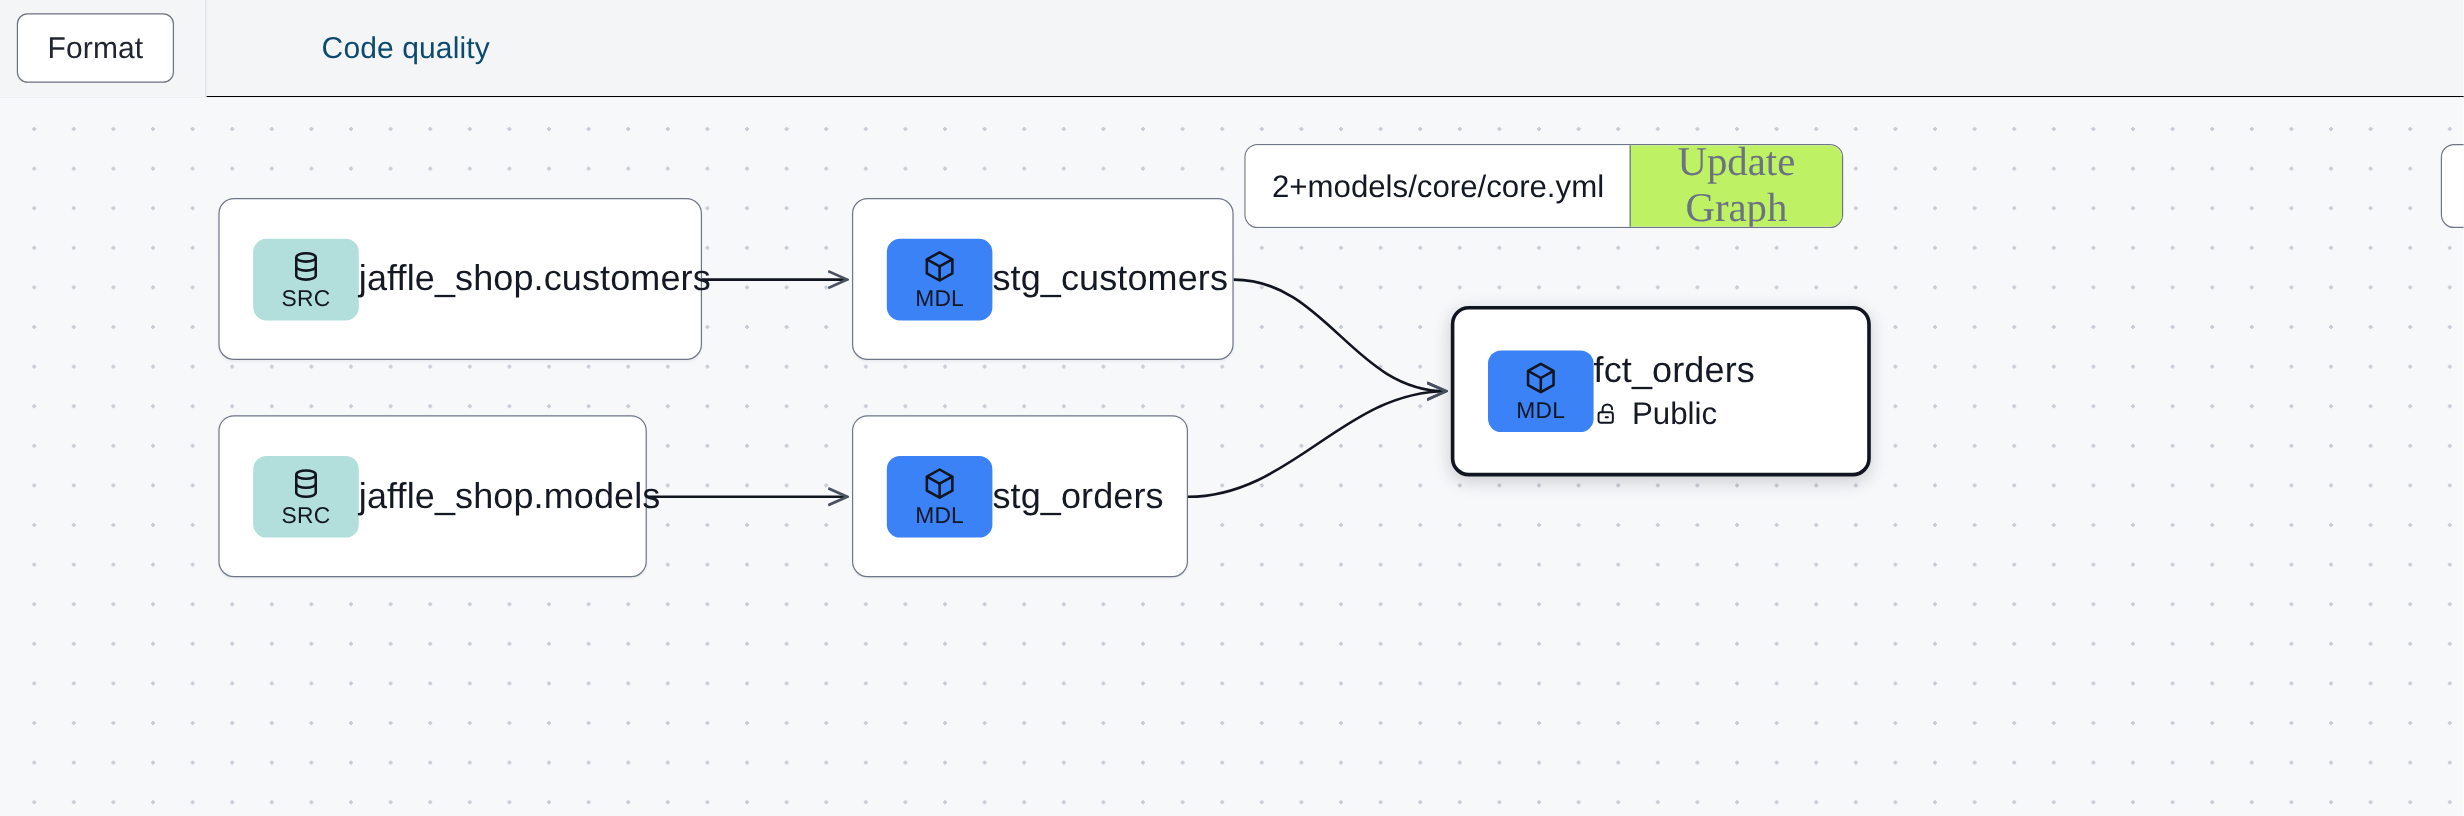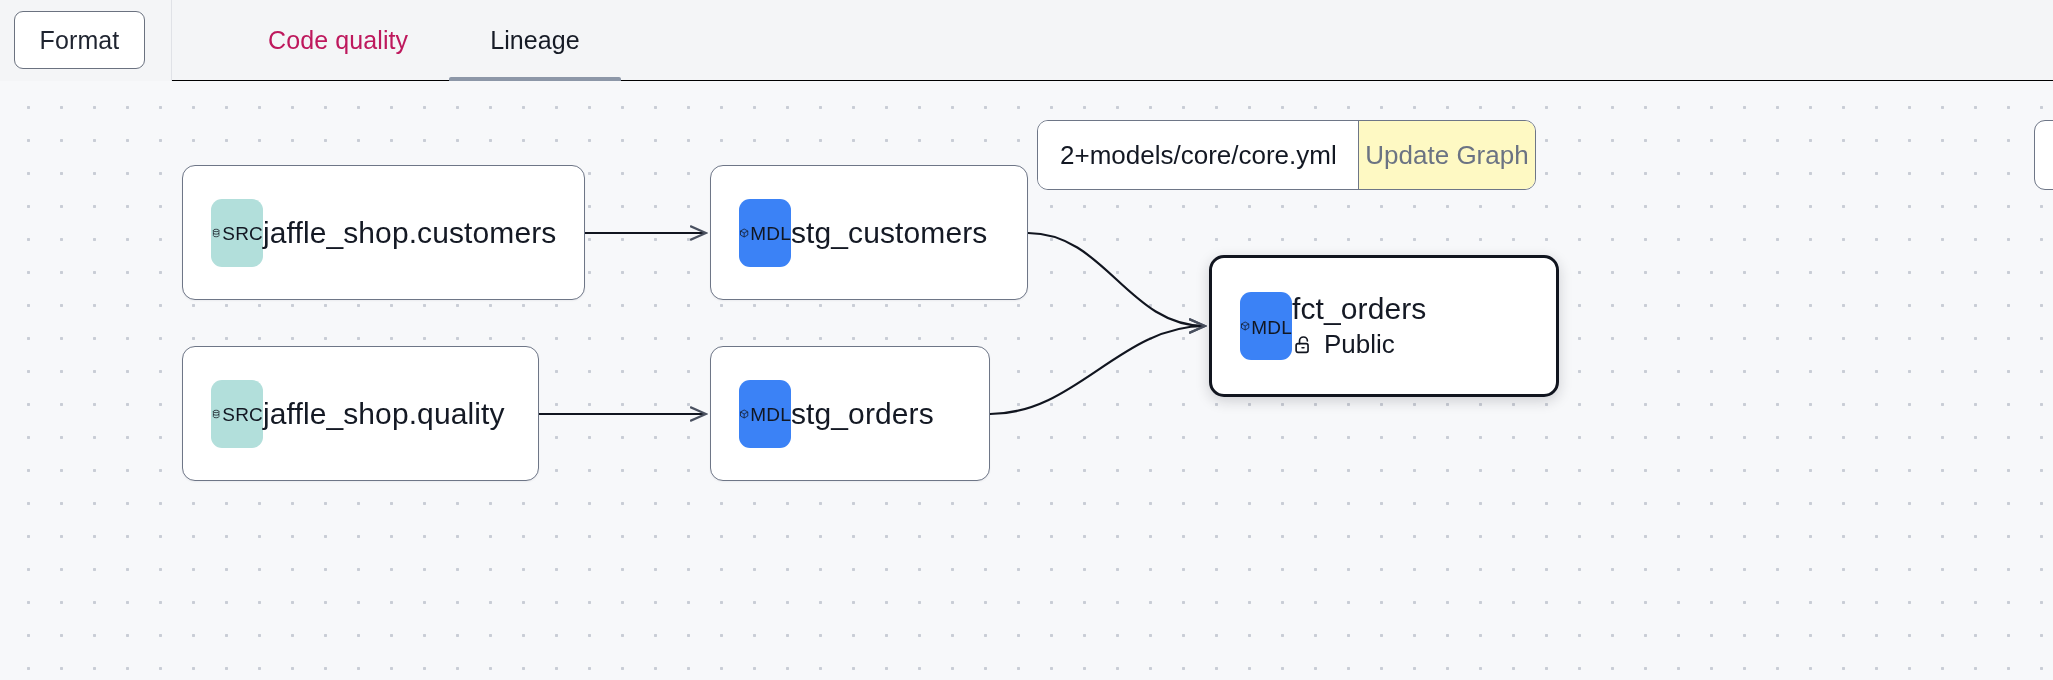--- a/index.html
+++ b/index.html
@@ -52,21 +52,21 @@
     padding-left: 55px;
     gap: 0px;
   }
   .tab {
     height: 81px;
     display: flex;
     align-items: center;
     justify-content: center;
     padding: 0 41px;
     font-size: 25px;
-    color: #be185d;
+    color: #0c4a6e;
     cursor: pointer;
     position: relative;
     letter-spacing: .1px;
   }
   .tab.active { color: #161b26; }
   .tab.active::after {
     content: "";
     position: absolute;
     left: 0; right: 0; bottom: 0;
     height: 4px;
@@ -100,25 +100,25 @@
     align-items: center;
     box-shadow: 0 1px 2px rgba(20,24,33,.05);
   }
   .node.selected {
     border: 3.2px solid #11151f;
     box-shadow: 0 4px 14px rgba(20,24,33,.18);
     border-radius: 15px;
   }
 
   .badge {
-    width: 52px;
+    width: 88px;
     height: 68px;
     border-radius: 11px;
     display: flex;
-    flex-direction: row;
+    flex-direction: column;
     align-items: center;
     justify-content: center;
     flex: 0 0 auto;
     gap: 1px;
   }
   .badge.src { background: #b2dfdb; }
   .badge.mdl { background: #3b82f6; }
   .badge svg { display: block; }
   .badge-label {
     font-size: 19px;
@@ -175,25 +175,25 @@
     border: none;
     outline: none;
     background: #ffffff;
     font-family: "Liberation Sans", sans-serif;
     font-size: 26px;
     color: #131823;
     padding: 0 22px;
   }
   .update-btn {
     width: 177px;
-    background: #fef9c3;
+    background: #bef264;
     border: none;
     border-left: 1.7px solid #6e7687;
-    font-family: Liberation Sans, sans-serif;
-    font-size: 26px;
+    font-family: Liberation Serif, serif;
+    font-size: 34px;
     color: #6b7383;
     cursor: pointer;
     display: flex;
     align-items: center;
     justify-content: center;
   }
   .side-control {
     position: absolute;
     left: 2034px; top: 39px;
     width: 64px; height: 70px;
@@ -207,21 +207,20 @@
 <body>
 
 <div class="topbar">
 
   <div class="format-wrap">
     <div class="format-btn">Format</div>
   </div>
 
   <div class="tabs">
     <div class="tab">Code quality</div>
-    <div class="tab active">Lineage</div>
   </div>
 
 </div>
 
 <div class="canvas">
 
   <svg class="edges" viewBox="0 0 2053 599" xmlns="http://www.w3.org/2000/svg">
     <defs>
       <marker id="arrow" viewBox="0 0 10 10" refX="9" refY="5" markerWidth="8" markerHeight="8" orient="auto-start-reverse">
         <path d="M 0 1 L 9 5 L 0 9" fill="none" stroke="#4a5160" stroke-width="1.3"></path>
@@ -254,21 +253,21 @@
   <div class="node" id="node-src-orders">
     <div class="badge src">
       <svg width="30" height="30" viewBox="0 0 24 24" fill="none">
         <ellipse cx="12" cy="6" rx="6.5" ry="2.8" stroke="#11151f" stroke-width="1.7"></ellipse>
         <path d="M5.5 6 v12 a6.5 2.8 0 0 0 13 0 V6" stroke="#11151f" stroke-width="1.7" fill="none"></path>
         <path d="M5.5 12 a6.5 2.8 0 0 0 13 0" stroke="#11151f" stroke-width="1.7" fill="none"></path>
       </svg>
       <span class="badge-label">SRC</span>
     </div>
     <div class="node-body">
-      <div class="node-title">jaffle_shop.quality</div>
+      <div class="node-title">jaffle_shop.models</div>
     </div>
   </div>
 
   <div class="node" id="node-stg-customers">
     <div class="badge mdl">
       <svg width="30" height="30" viewBox="0 0 24 24" fill="none">
         <path d="M12 2.6 L20.5 7.3 L12 12 L3.5 7.3 Z" stroke="#11151f" stroke-width="1.7" stroke-linejoin="round"></path>
         <path d="M3.5 7.3 V16.7 L12 21.4 V12" stroke="#11151f" stroke-width="1.7" stroke-linejoin="round"></path>
         <path d="M20.5 7.3 V16.7 L12 21.4" stroke="#11151f" stroke-width="1.7" stroke-linejoin="round"></path>
       </svg>

